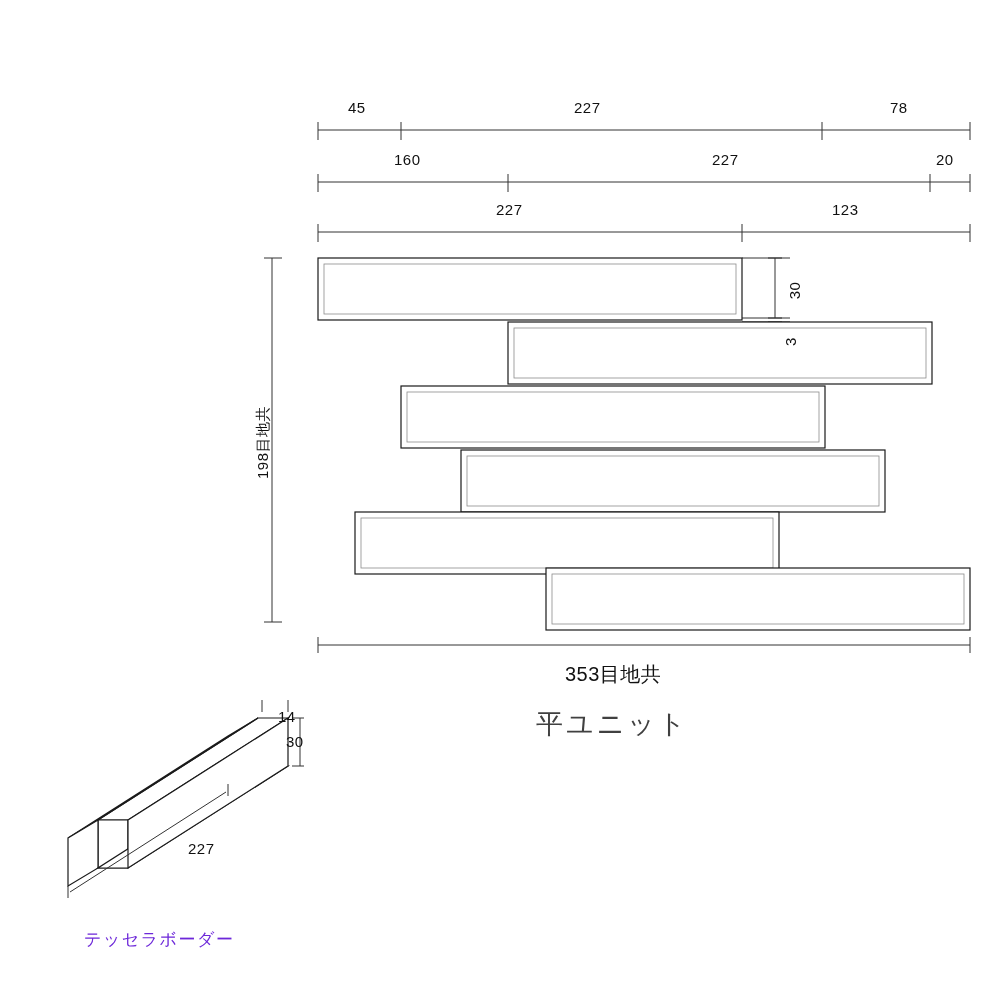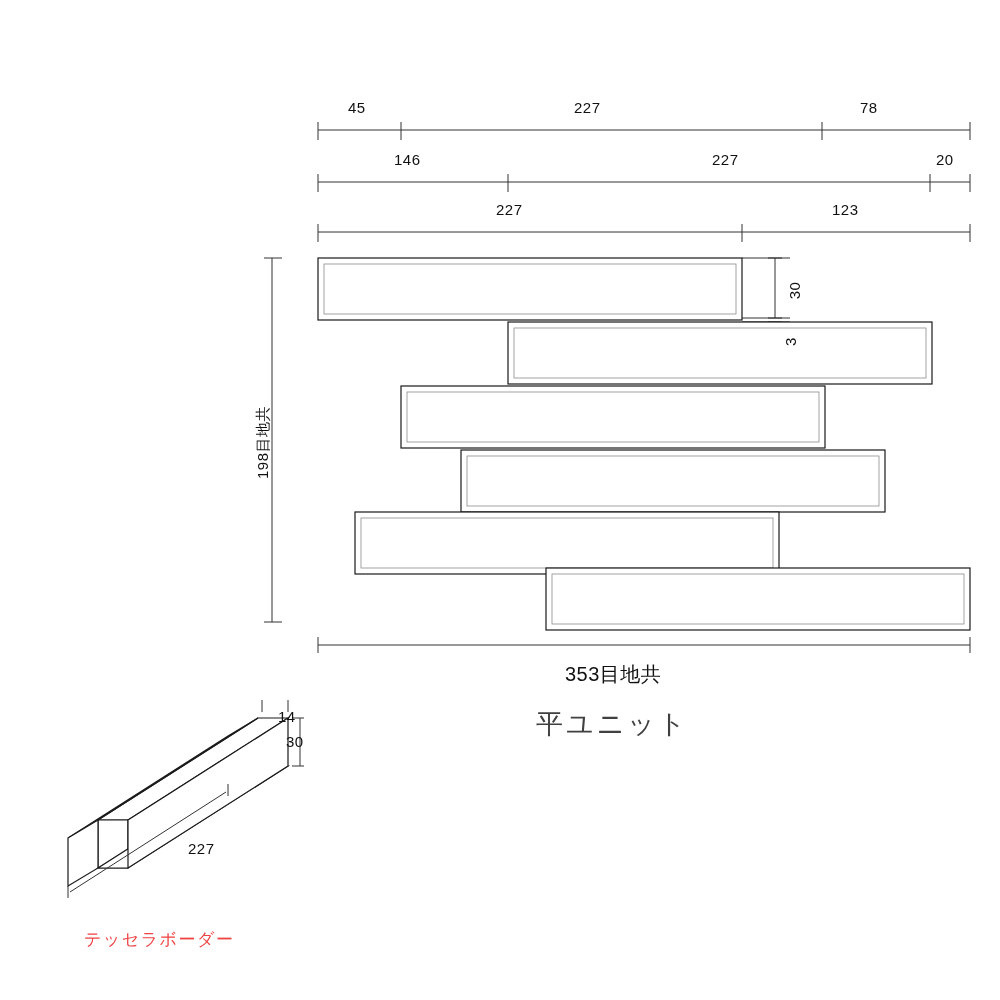--- a/index.html
+++ b/index.html
@@ -36,21 +36,21 @@
     position: absolute;
     font-size: 27px;
     letter-spacing: 3px;
     color: #404040;
     white-space: nowrap;
   }
   .title-sub {
     position: absolute;
     font-size: 17px;
     letter-spacing: 1.5px;
-    color: #ef4444;
+    color: #6d28d9;
     white-space: nowrap;
   }
   svg {
     position: absolute;
     left: 0;
     top: 0;
     overflow: visible;
   }
   .ln-thin {
     stroke: #333333;
@@ -178,23 +178,23 @@
       <line class="ln-thin" x1="300" y1="718" x2="300" y2="766"></line>
       <line class="ln-thin" x1="68" y1="886" x2="68" y2="898"></line>
       <line class="ln-thin" x1="228" y1="784" x2="228" y2="796"></line>
       <line class="ln-thin" x1="70" y1="892" x2="226" y2="792"></line>
     </g>
 
   </svg>
 
   <div class="dim-text" style="left:348px; top:99px;">45</div>
   <div class="dim-text" style="left:574px; top:99px;">227</div>
-  <div class="dim-text" style="left:860px; top:99px;text-align:center;">78</div>
-
-  <div class="dim-text" style="left:394px; top:151px;">146</div>
+  <div class="dim-text" style="left:890px; top:99px;text-align:center;">78</div>
+
+  <div class="dim-text" style="left:394px; top:151px;">160</div>
   <div class="dim-text" style="left:712px; top:151px;">227</div>
   <div class="dim-text" style="left:936px; top:151px;">20</div>
 
   <div class="dim-text" style="left:496px; top:201px;">227</div>
   <div class="dim-text" style="left:832px; top:201px;">123</div>
 
   <div class="dim-text vert" style="left:193px; top:433px; width:140px; text-align:center; transform:rotate(-90deg);">198目地共</div>
 
   <div class="dim-text vert" style="left:774px; top:282px; width:40px; text-align:center; transform:rotate(-90deg);">30</div>
   <div class="dim-text vert" style="left:770px; top:333px; width:40px; text-align:center; transform:rotate(-90deg);">3</div>

